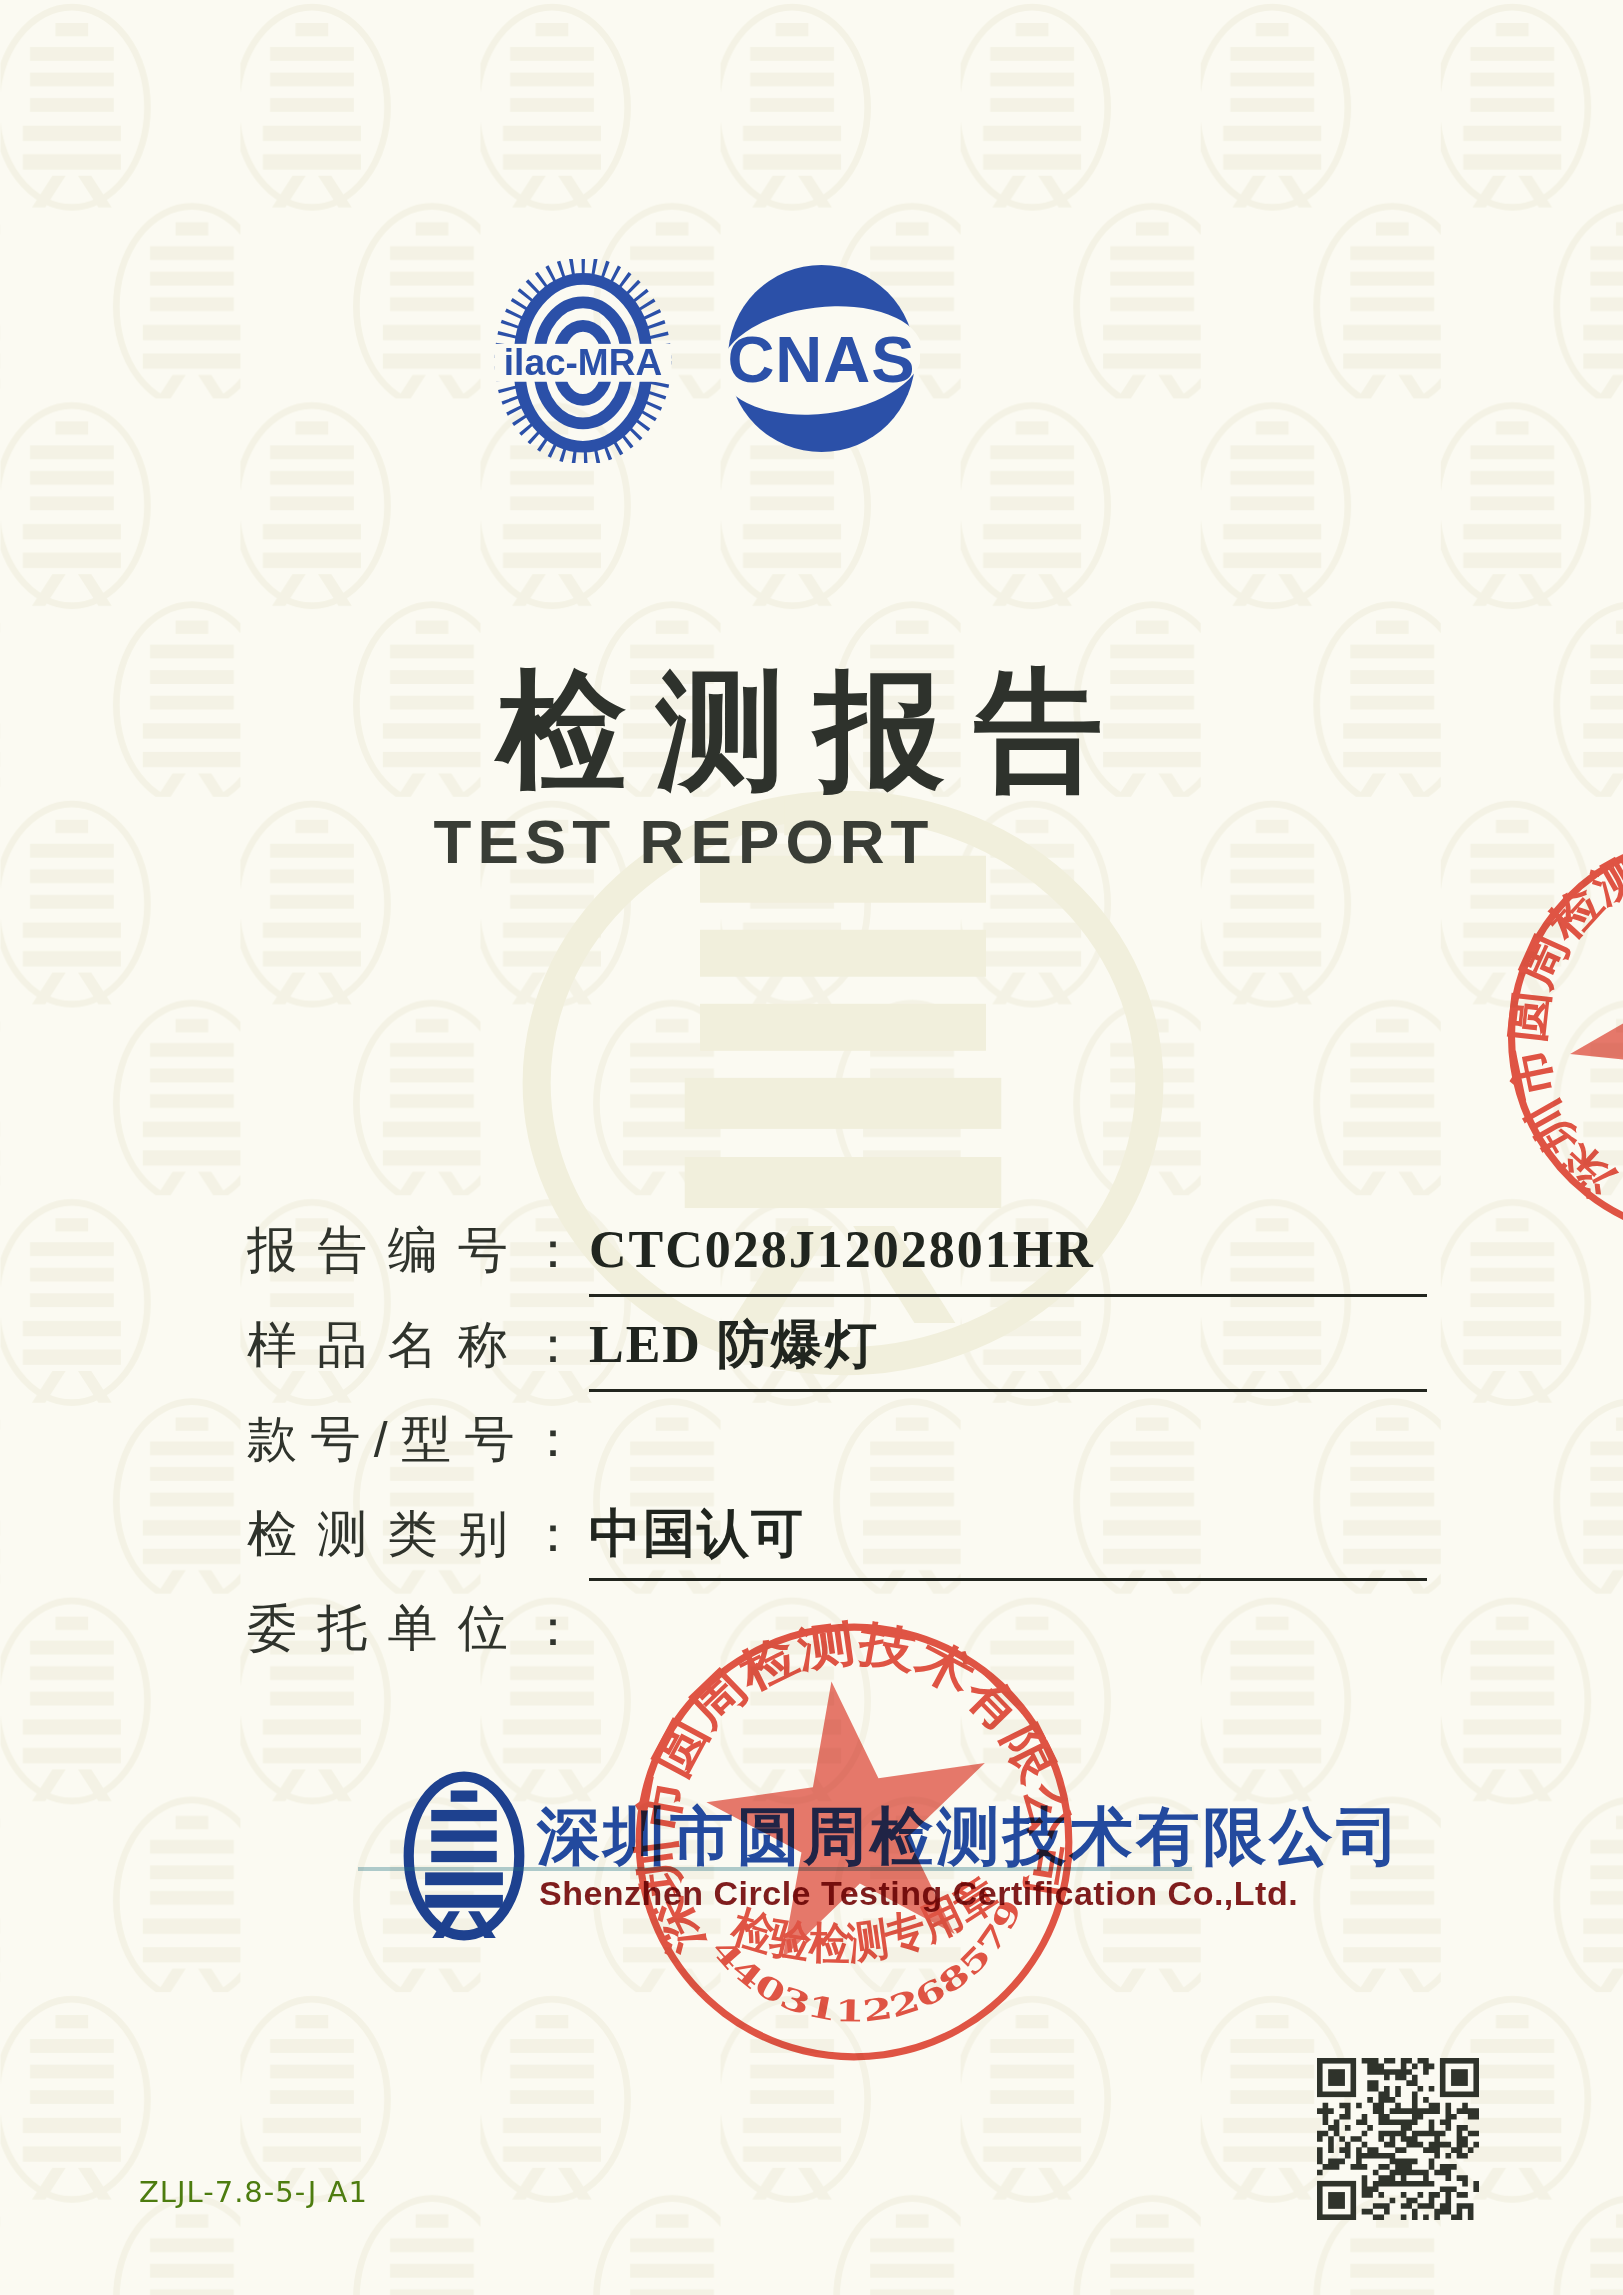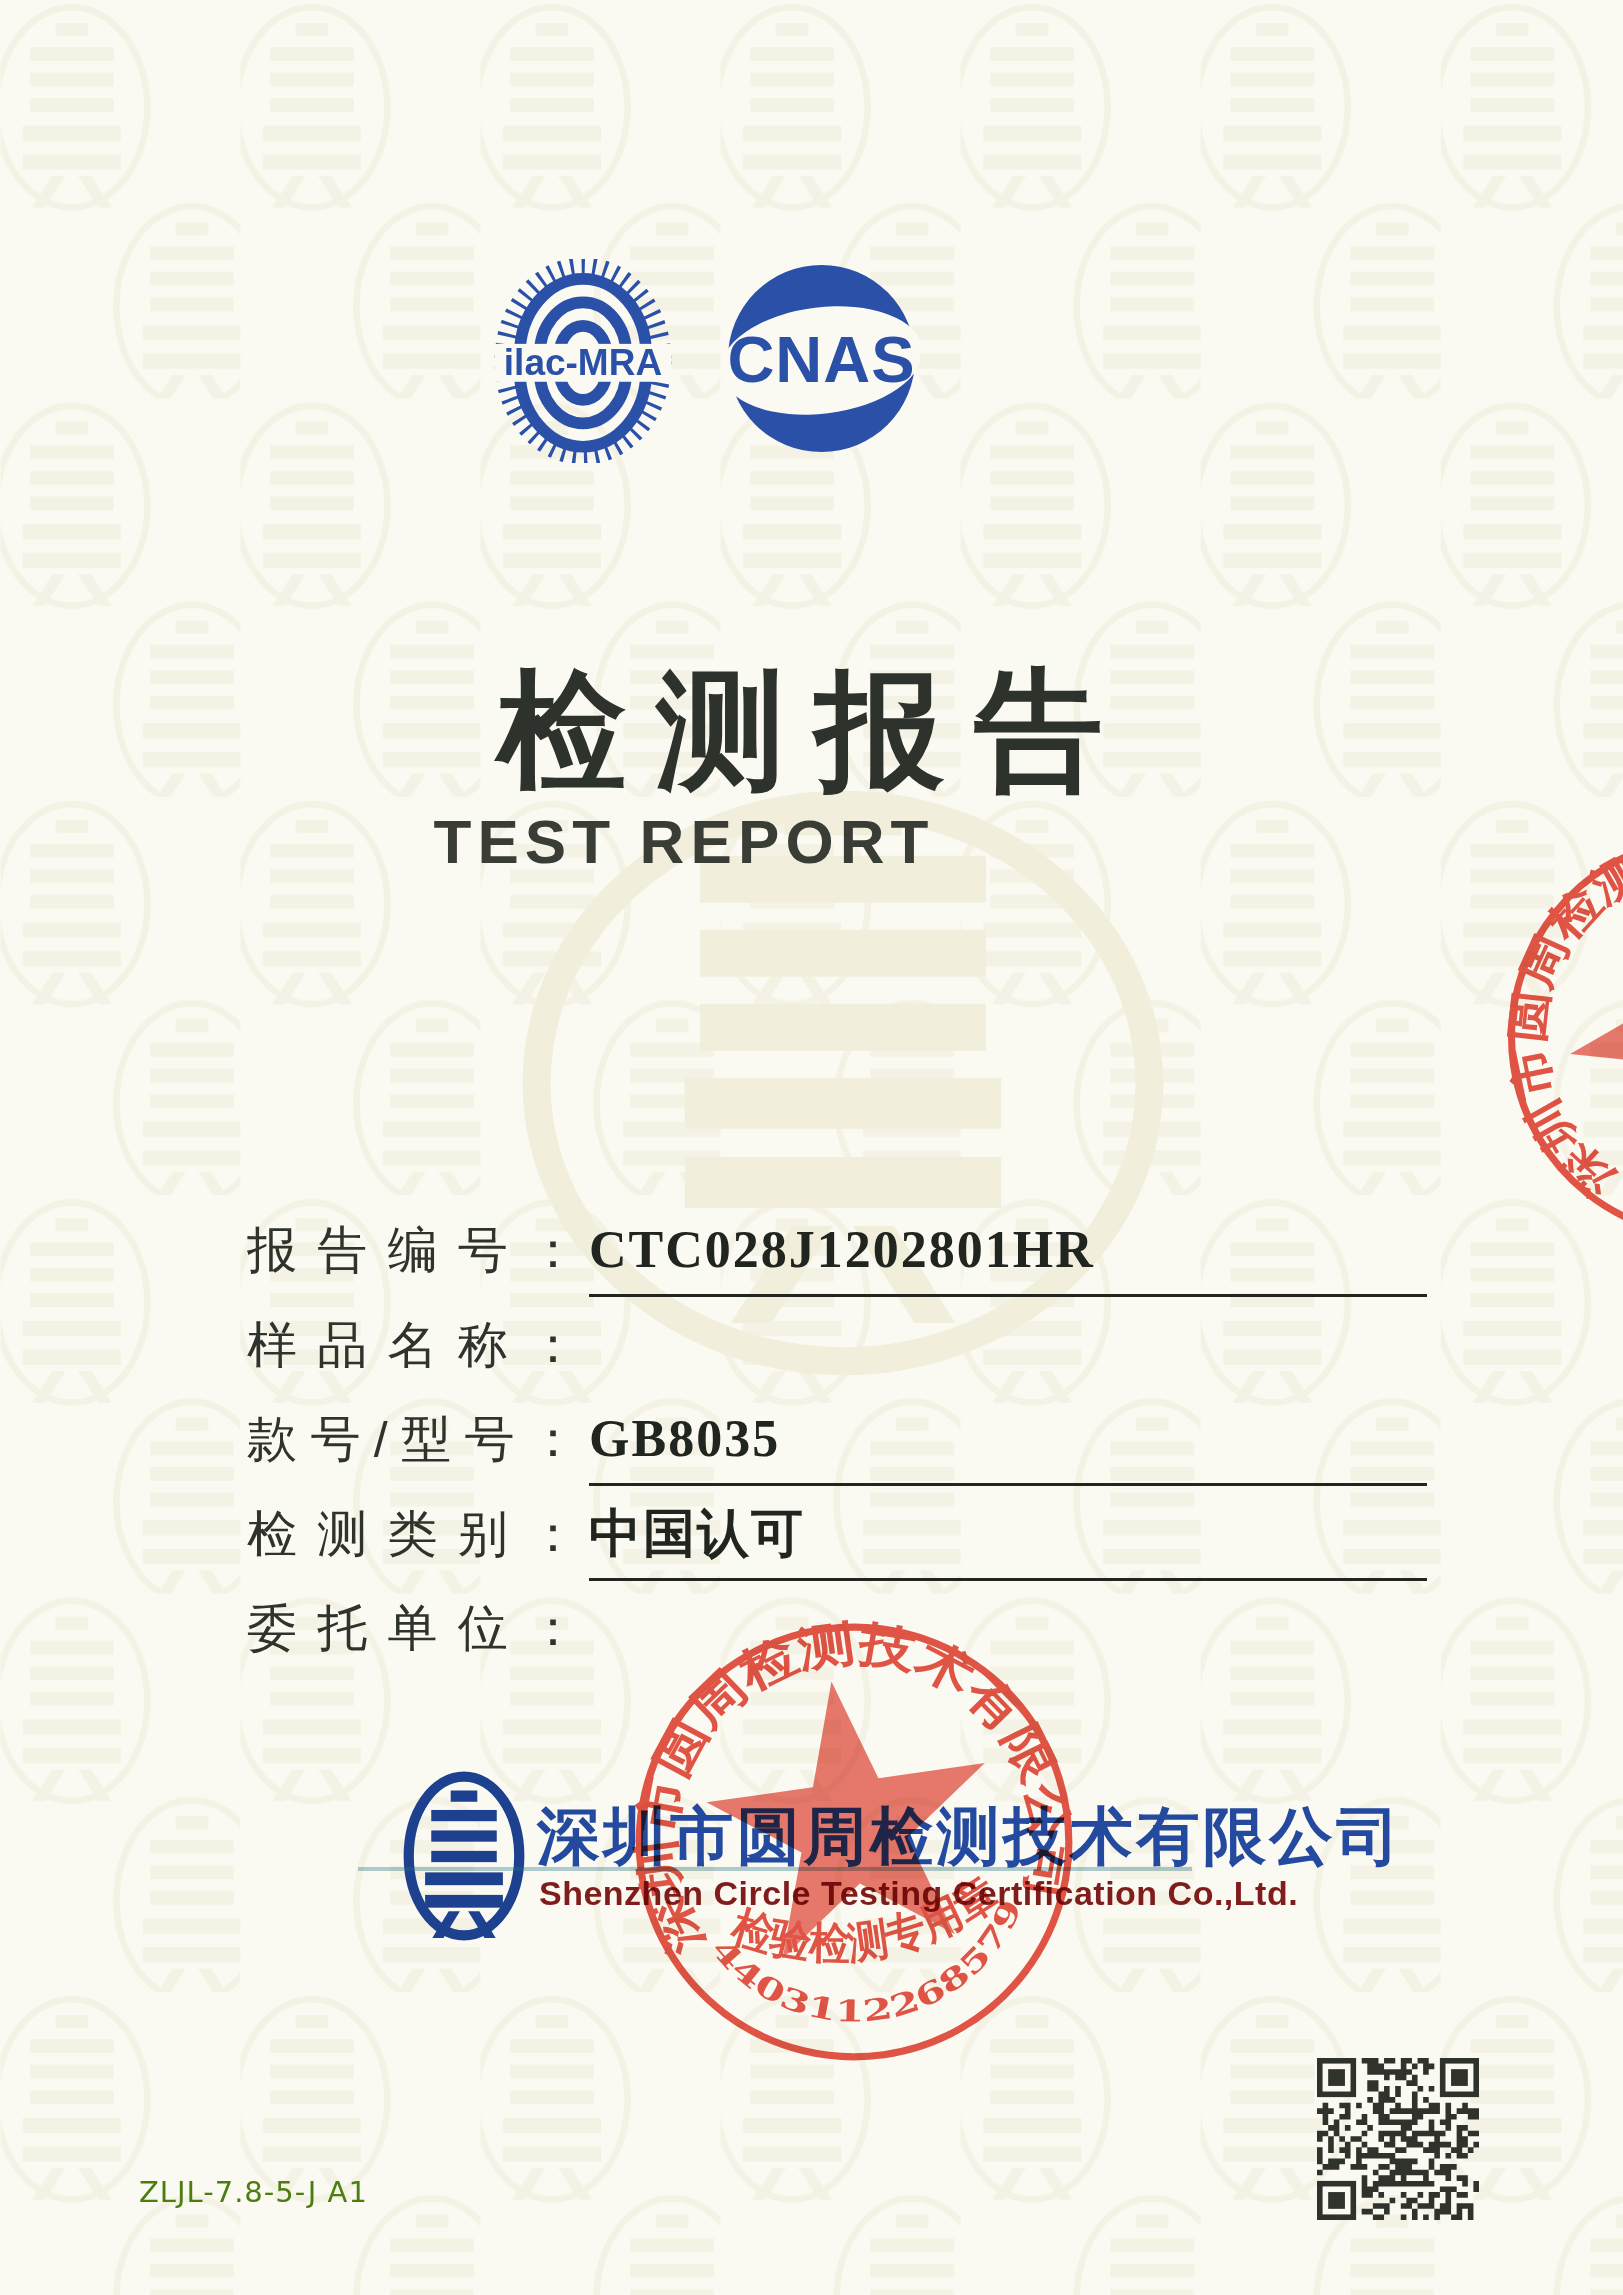--- a/index.html
+++ b/index.html
@@ -133,31 +133,31 @@
     <div class="fvalue">CTC028J1202801HR</div>
   </div>
   <div class="frow" style="top:1298px">
     <div class="flabel">
         <span>样</span>
         <span>品</span>
         <span>名</span>
         <span>称</span>
         <span>：</span>
       </div>
+    <div class="fvalue">LED 防爆灯</div>
   </div>
   <div class="frow" style="top:1392px">
     <div class="flabel">
         <span>款</span>
         <span>号</span>
         <span>/</span>
         <span>型</span>
         <span>号</span>
         <span>：</span>
       </div>
-    <div class="fvalue">GB8035</div>
   </div>
   <div class="frow" style="top:1487px">
     <div class="flabel">
         <span>检</span>
         <span>测</span>
         <span>类</span>
         <span>别</span>
         <span>：</span>
       </div>
     <div class="fvalue">中国认可</div>

